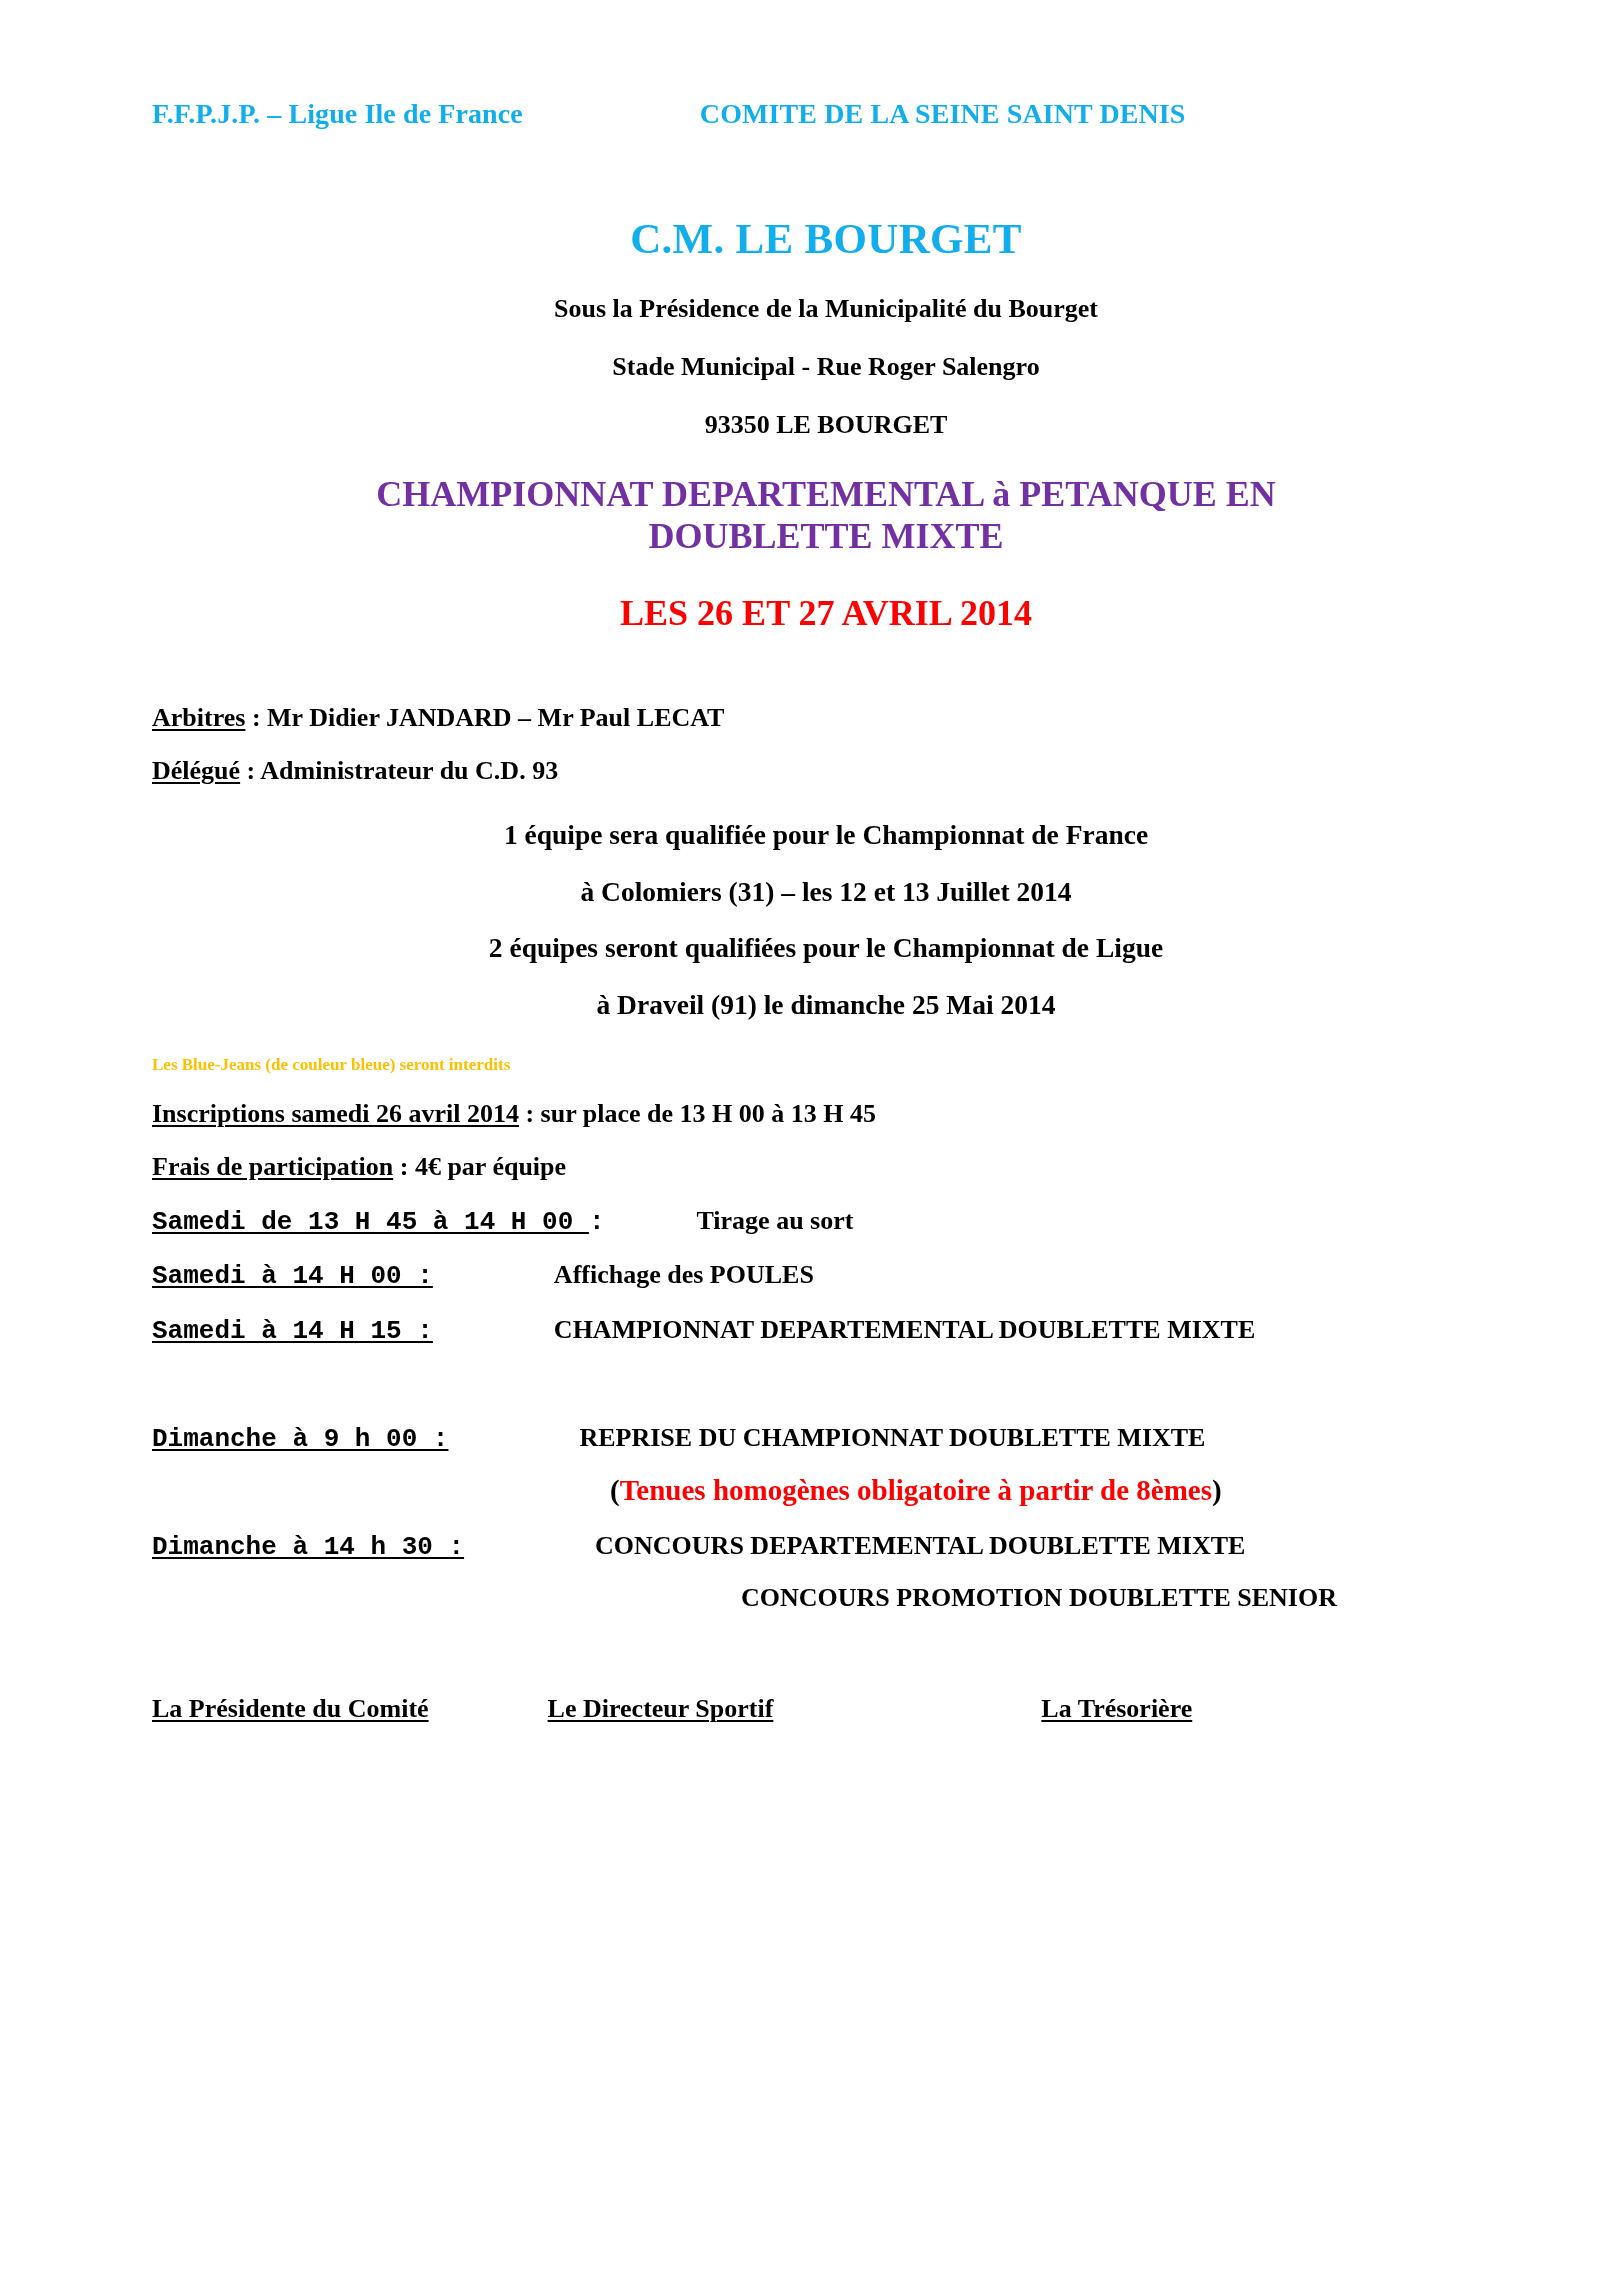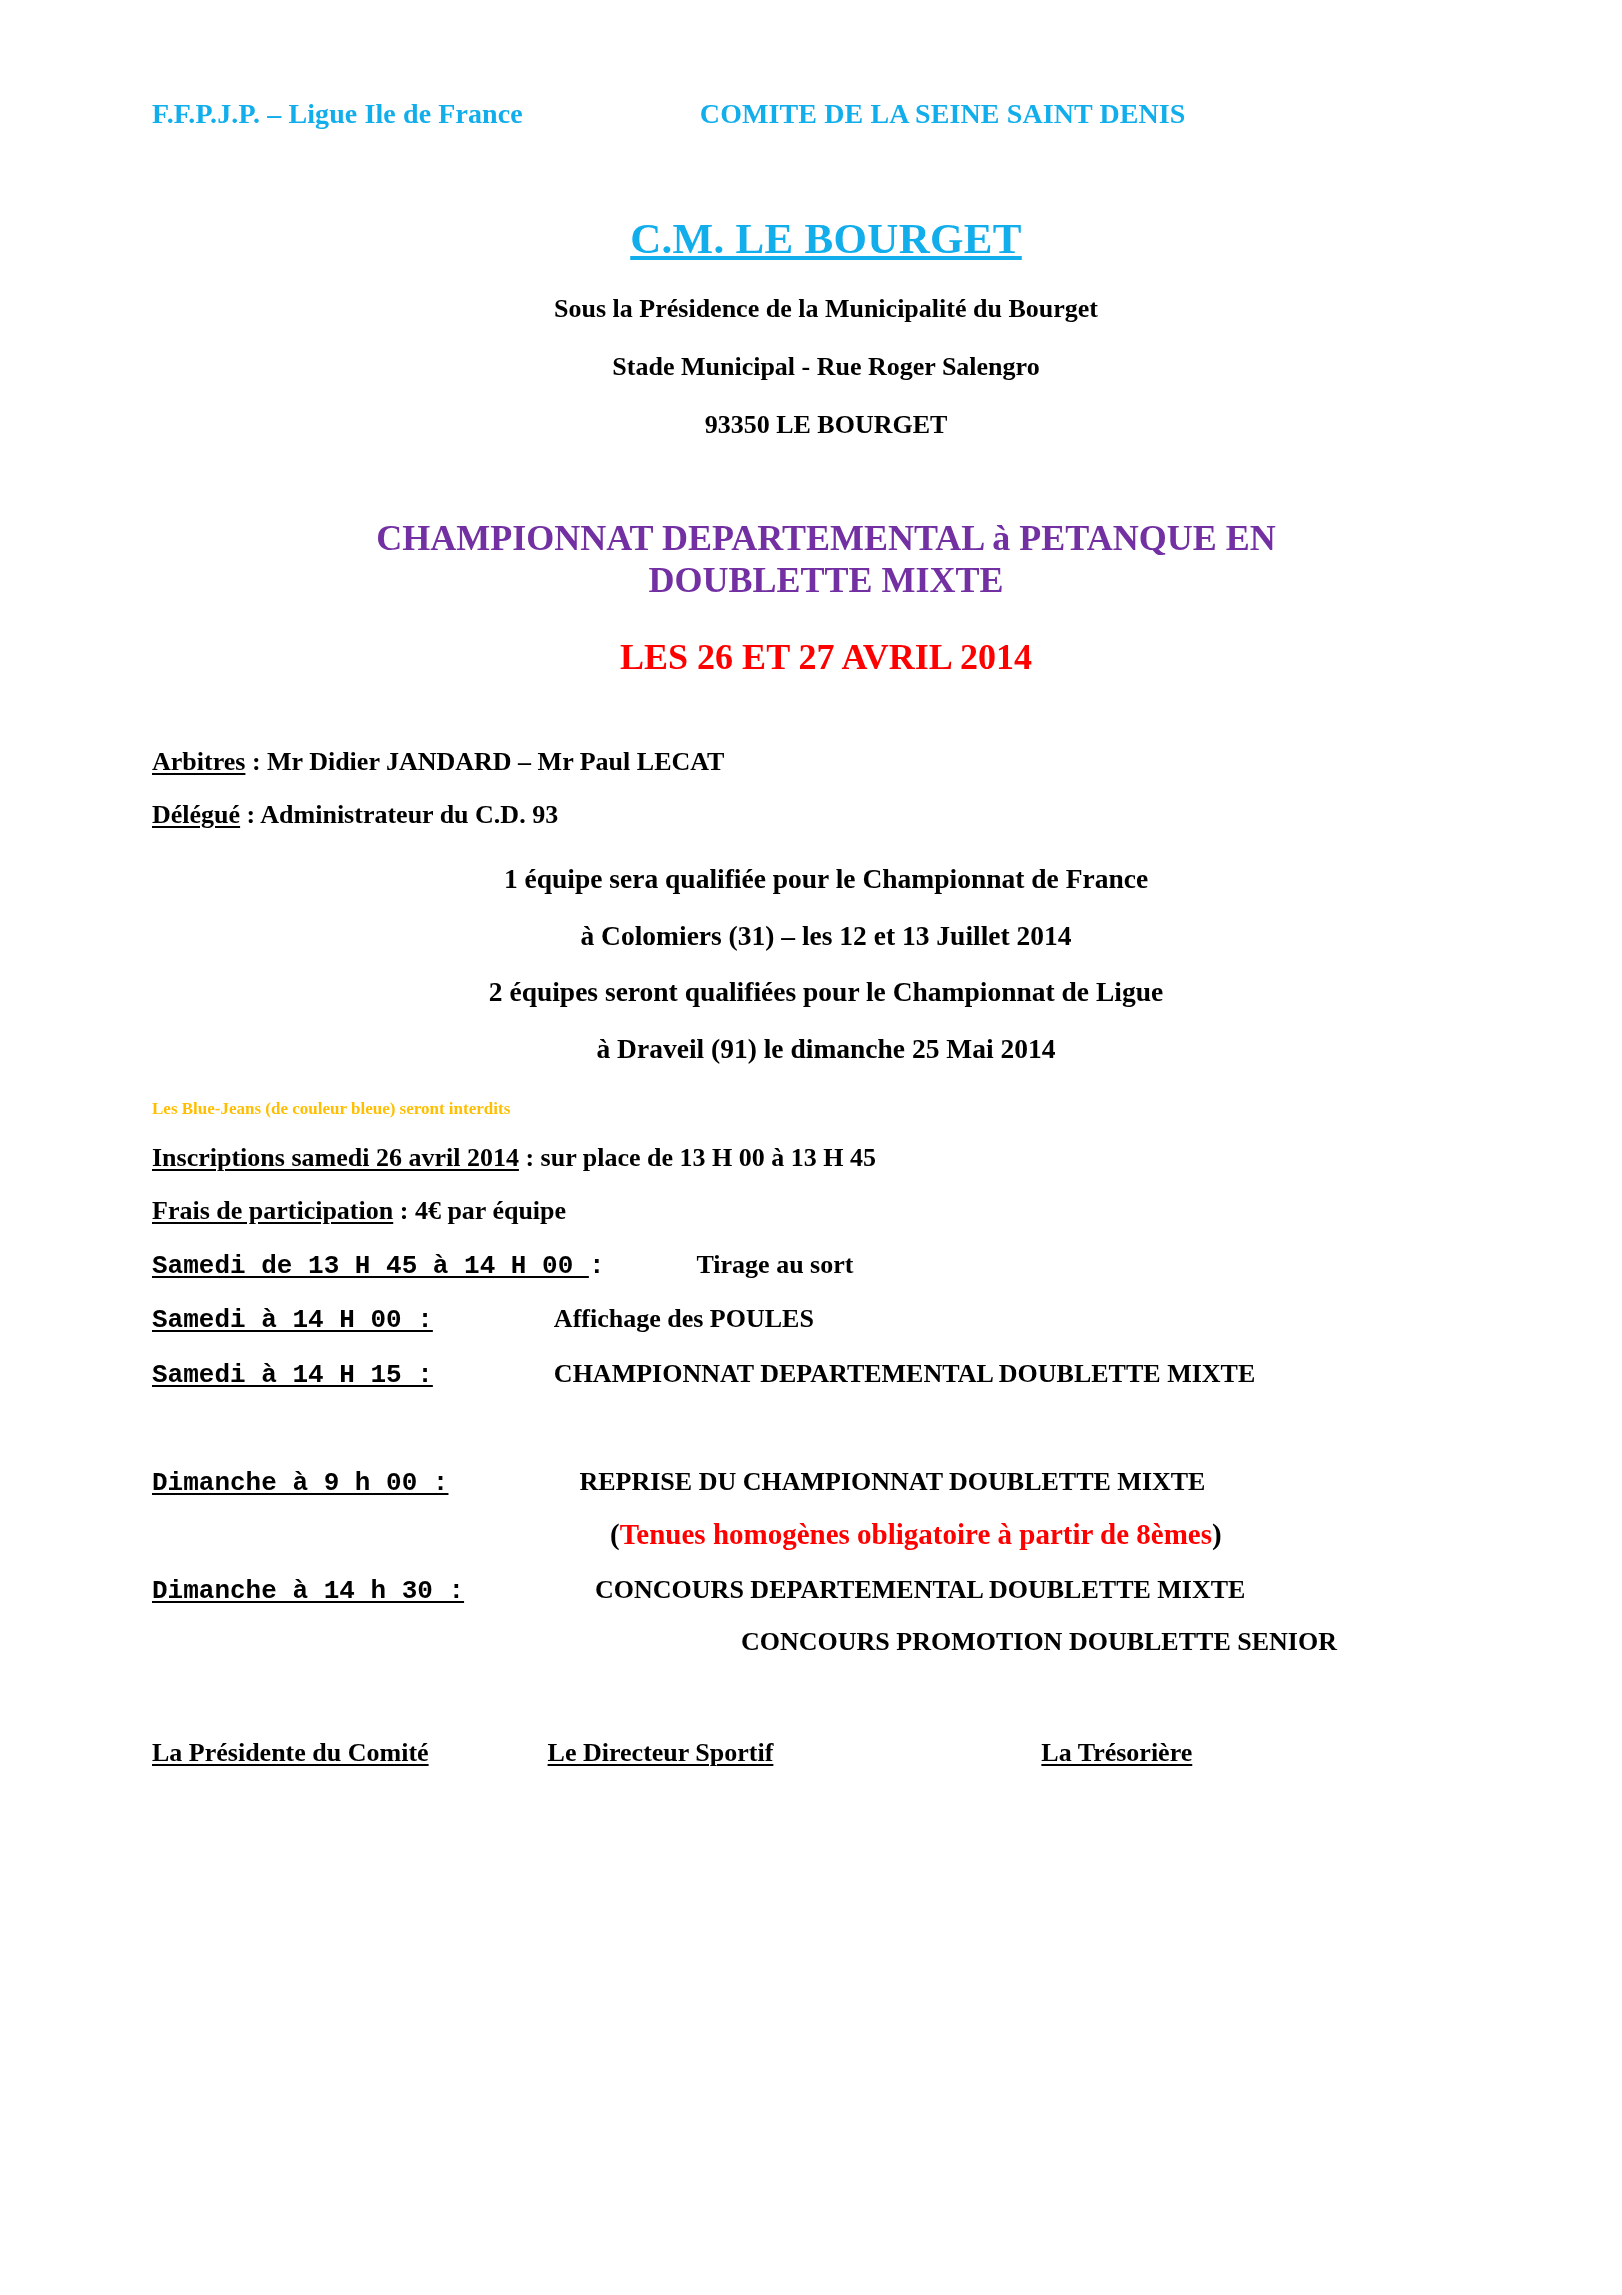--- a/index.html
+++ b/index.html
@@ -47,39 +47,38 @@
   }
 
   
   .main-title {
     text-align: center;
     color: #12AEEC;
     font-weight: bold;
     font-size: 43px;
     margin-top: 84px;
     letter-spacing: 0.3px;
-    text-decoration: underline;
   }
   .subtitle {
     text-align: center;
     font-weight: bold;
     font-size: 26px;
     margin-top: 31px;
   }
   .subtitle.sub2 { margin-top: 28px; }
   .subtitle.sub3 { margin-top: 28px; }
 
   
   .champ {
     text-align: center;
     color: #7330A2;
     font-weight: bold;
     font-size: 36px;
     line-height: 1.18;
-    margin-top: 77px;
+    margin-top: 33px;
   }
   .champ-date {
     text-align: center;
     color: #FF0000;
     font-weight: bold;
     font-size: 36px;
     margin-top: 34px;
   }
 
   

